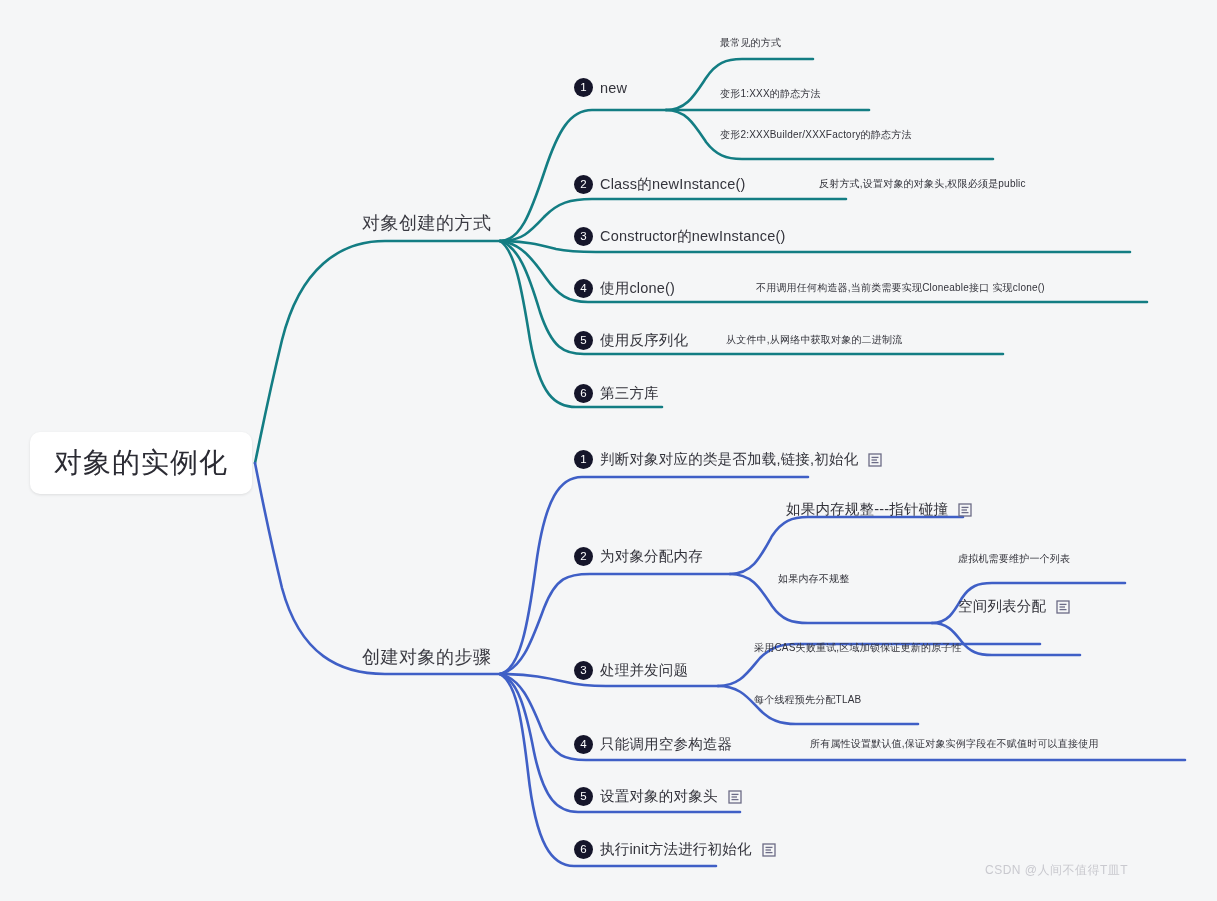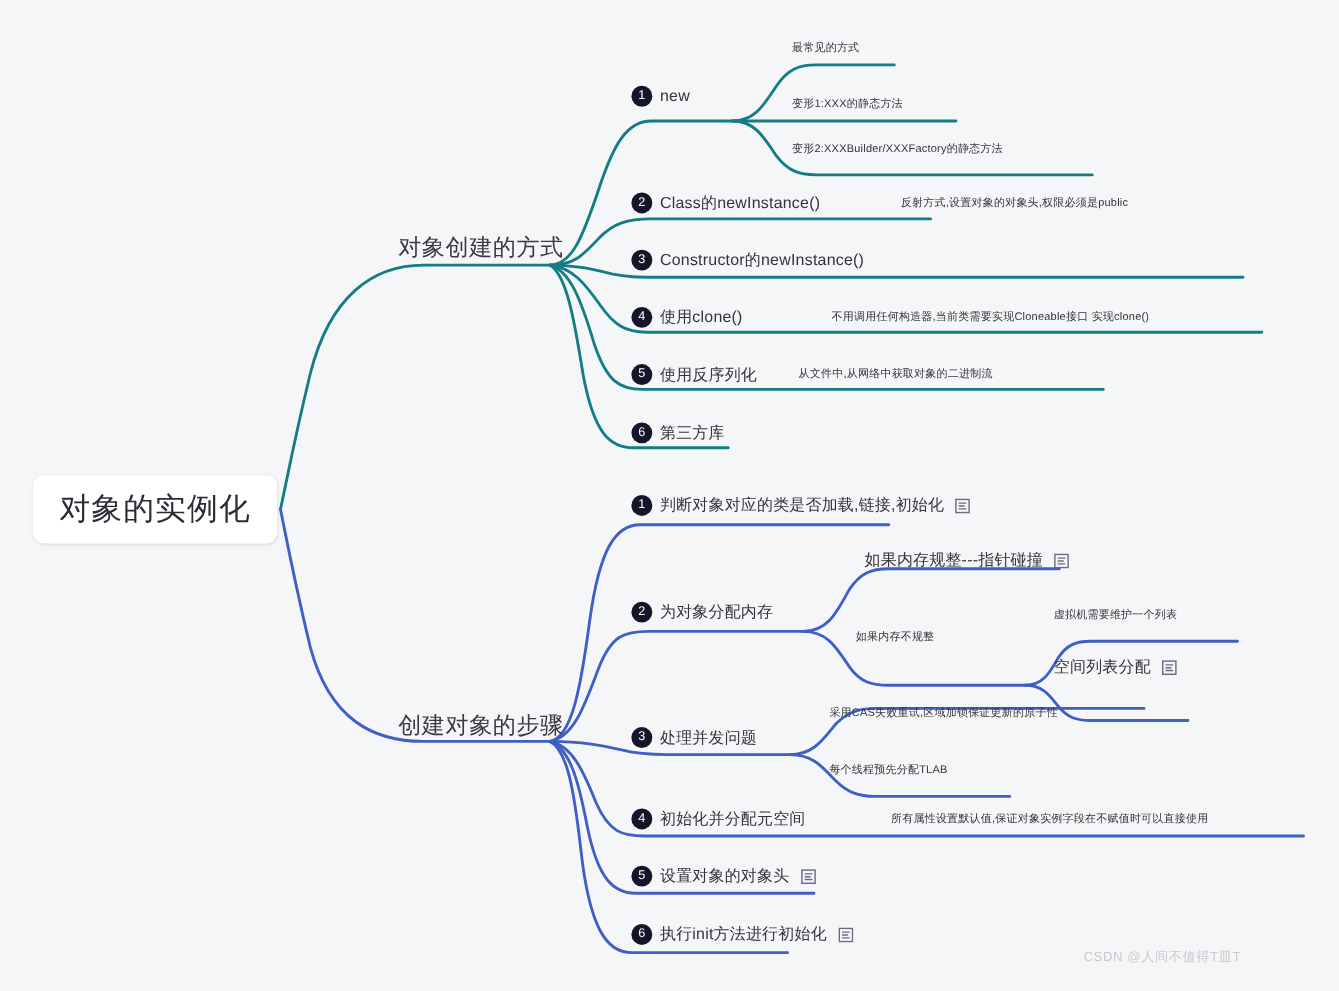--- a/index.html
+++ b/index.html
@@ -32,21 +32,21 @@
     display: flex;
     align-items: center;
     justify-content: center;
     color: #2b2b33;
     font-size: 28px;
     letter-spacing: 1px;
   }
   .branch-label {
     position: absolute;
     color: #3a3a42;
-    font-size: 21px;
+    font-size: 18px;
     white-space: nowrap;
     letter-spacing: .5px;
   }
   .node {
     position: absolute;
     display: flex;
     align-items: center;
     white-space: nowrap;
     gap: 7px;
   }
@@ -246,21 +246,21 @@
   </div>
   <div class="leaf-text" style="left:754px; top:641px;">
     <span>采用CAS失败重试,区域加锁保证更新的原子性</span>
   </div>
   <div class="leaf-text" style="left:754px; top:693px;">
     <span>每个线程预先分配TLAB</span>
   </div>
 
   <div class="node" style="left:574px; top:735px;">
     <span class="badge">4</span>
-    <span class="node-text">初始化并分配元空间</span>
+    <span class="node-text">只能调用空参构造器</span>
   </div>
   <div class="leaf-text" style="left:810px; top:737px;">
     <span>所有属性设置默认值,保证对象实例字段在不赋值时可以直接使用</span>
   </div>
 
   <div class="node" style="left:574px; top:787px;">
     <span class="badge">5</span>
     <span class="node-text">设置对象的对象头</span>
     <span class="note-icon">
       <svg viewBox="0 0 14 14">

